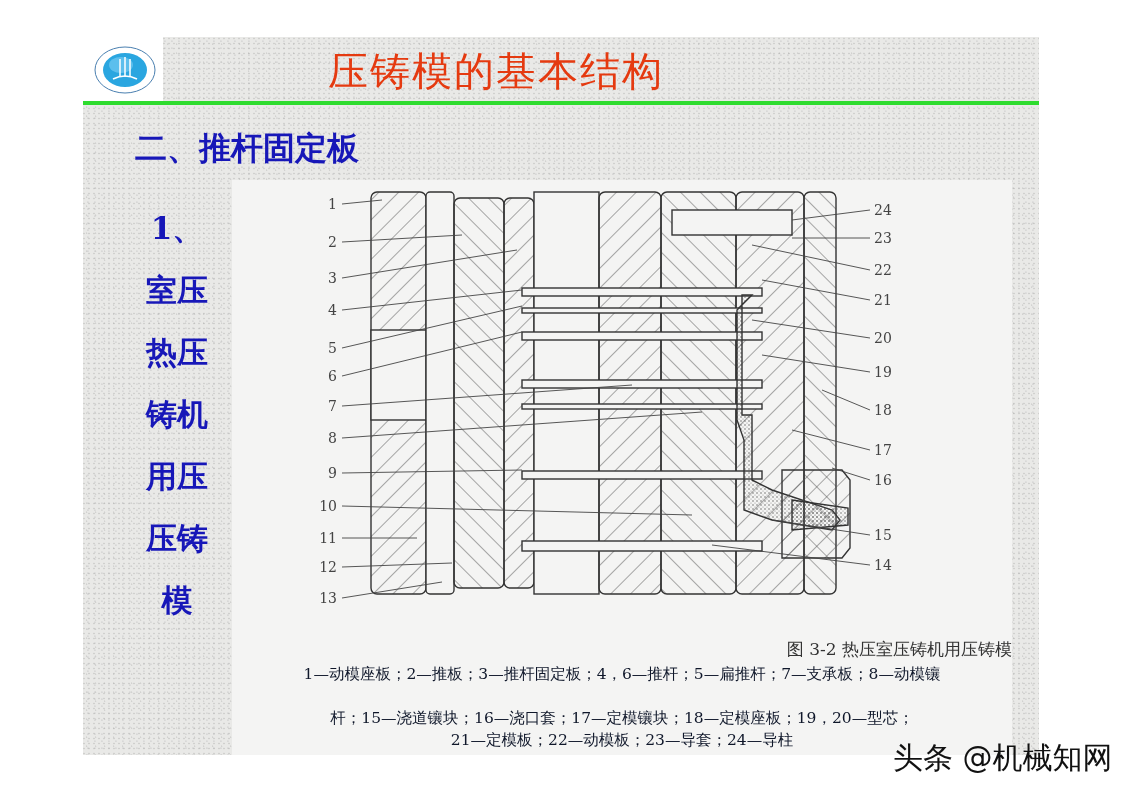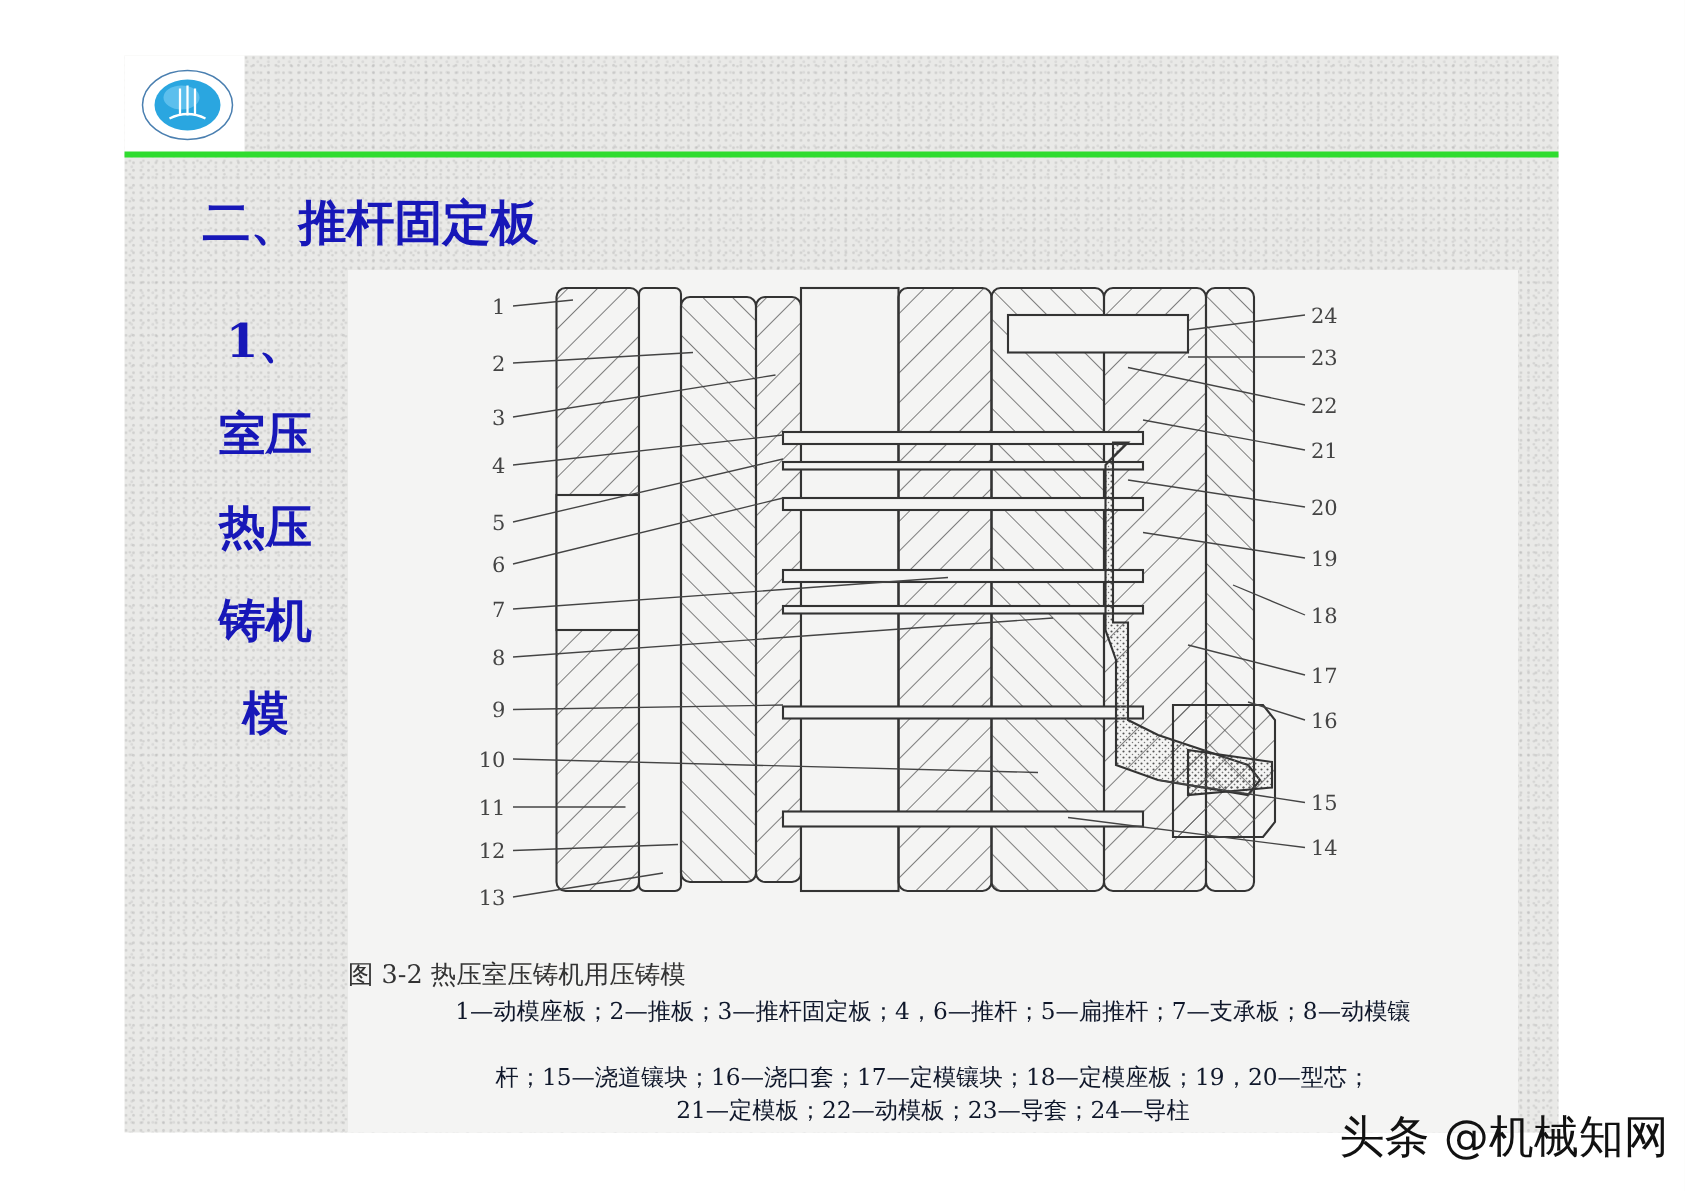--- a/index.html
+++ b/index.html
@@ -13,48 +13,51 @@
     background-size:5px 5px, 7px 7px, 9px 9px;}
   .logo-box{position:absolute;left:0;top:0;width:80px;height:65px;background:#ffffff;}
   .logo{position:absolute;left:10px;top:8px;width:64px;height:50px;}
   .title{position:absolute;left:245px;top:14px;font-size:40px;color:#e53a10;letter-spacing:2px;line-height:1;}
   .rule{position:absolute;left:0;top:64px;width:956px;height:4px;background:#2fdc2f;}
   .subtitle{position:absolute;left:52px;top:95px;font-size:32px;color:#1717b8;font-weight:bold;line-height:1;}
   .vcol{position:absolute;left:44px;top:160px;width:100px;text-align:center;color:#1717b8;font-weight:bold;font-size:31px;}
   .vcol div{height:62px;line-height:62px;}
   .scan{position:absolute;left:149px;top:143px;width:780px;height:575px;background:#f4f4f3;}
   .figure{position:absolute;left:0;top:0;width:780px;height:450px;}
-  .caption-title{position:absolute;left:0;width:780px;top:458px;text-align:left;font-size:17px;color:#333;font-family:"DejaVu Serif",serif;}
+  .caption-title{position:absolute;left:0;width:780px;top:458px;text-align:right;font-size:17px;color:#333;font-family:"DejaVu Serif",serif;}
   .caption-line{position:absolute;left:0;width:780px;text-align:center;font-size:15.5px;color:#0f172a;font-family:"DejaVu Serif",serif;white-space:nowrap;}
   .watermark{position:absolute;left:893px;top:738px;font-size:30px;color:#111;font-family:"DejaVu Sans","Liberation Sans",sans-serif;}
 </style>
 </head>
 <body>
 
 <div class="slide">
   <div class="logo-box">
     <svg class="logo" viewBox="0 0 64 50">
       <ellipse cx="32" cy="25" rx="30" ry="23" fill="#ffffff" stroke="#4a7fb0" stroke-width="1"></ellipse>
       <ellipse cx="32" cy="25" rx="22" ry="17" fill="#2aa6e0"></ellipse>
       <ellipse cx="28" cy="20" rx="12" ry="8" fill="#7fd0f5" opacity=".6"></ellipse>
       <g stroke="#ffffff" stroke-width="1.5" fill="none">
         <line x1="27" y1="14" x2="27" y2="32"></line>
         <line x1="32" y1="12" x2="32" y2="32"></line>
         <line x1="37" y1="14" x2="37" y2="32"></line>
         <path d="M20 34 Q32 28 44 34"></path>
       </g>
     </svg>
   </div>
+  <div class="title">压铸模的基本结构</div>
   <div class="rule"></div>
   <div class="subtitle">二、推杆固定板</div>
   <div class="vcol">
     <div>1、</div>
     <div>室压</div>
     <div>热压</div>
     <div>铸机</div>
+    <div>用压</div>
+    <div>压铸</div>
     <div>模</div>
   </div>
 
   <div class="scan">
     <svg class="figure" viewBox="0 0 780 450" font-family="DejaVu Serif, serif" font-size="14" fill="#444">
       <defs>
         <pattern id="hatch" width="14" height="14" patternUnits="userSpaceOnUse" patternTransform="rotate(45)">
           <line x1="0" y1="0" x2="0" y2="14" stroke="#555" stroke-width="1"></line>
         </pattern>
         <pattern id="hatch2" width="14" height="14" patternUnits="userSpaceOnUse" patternTransform="rotate(-45)">

